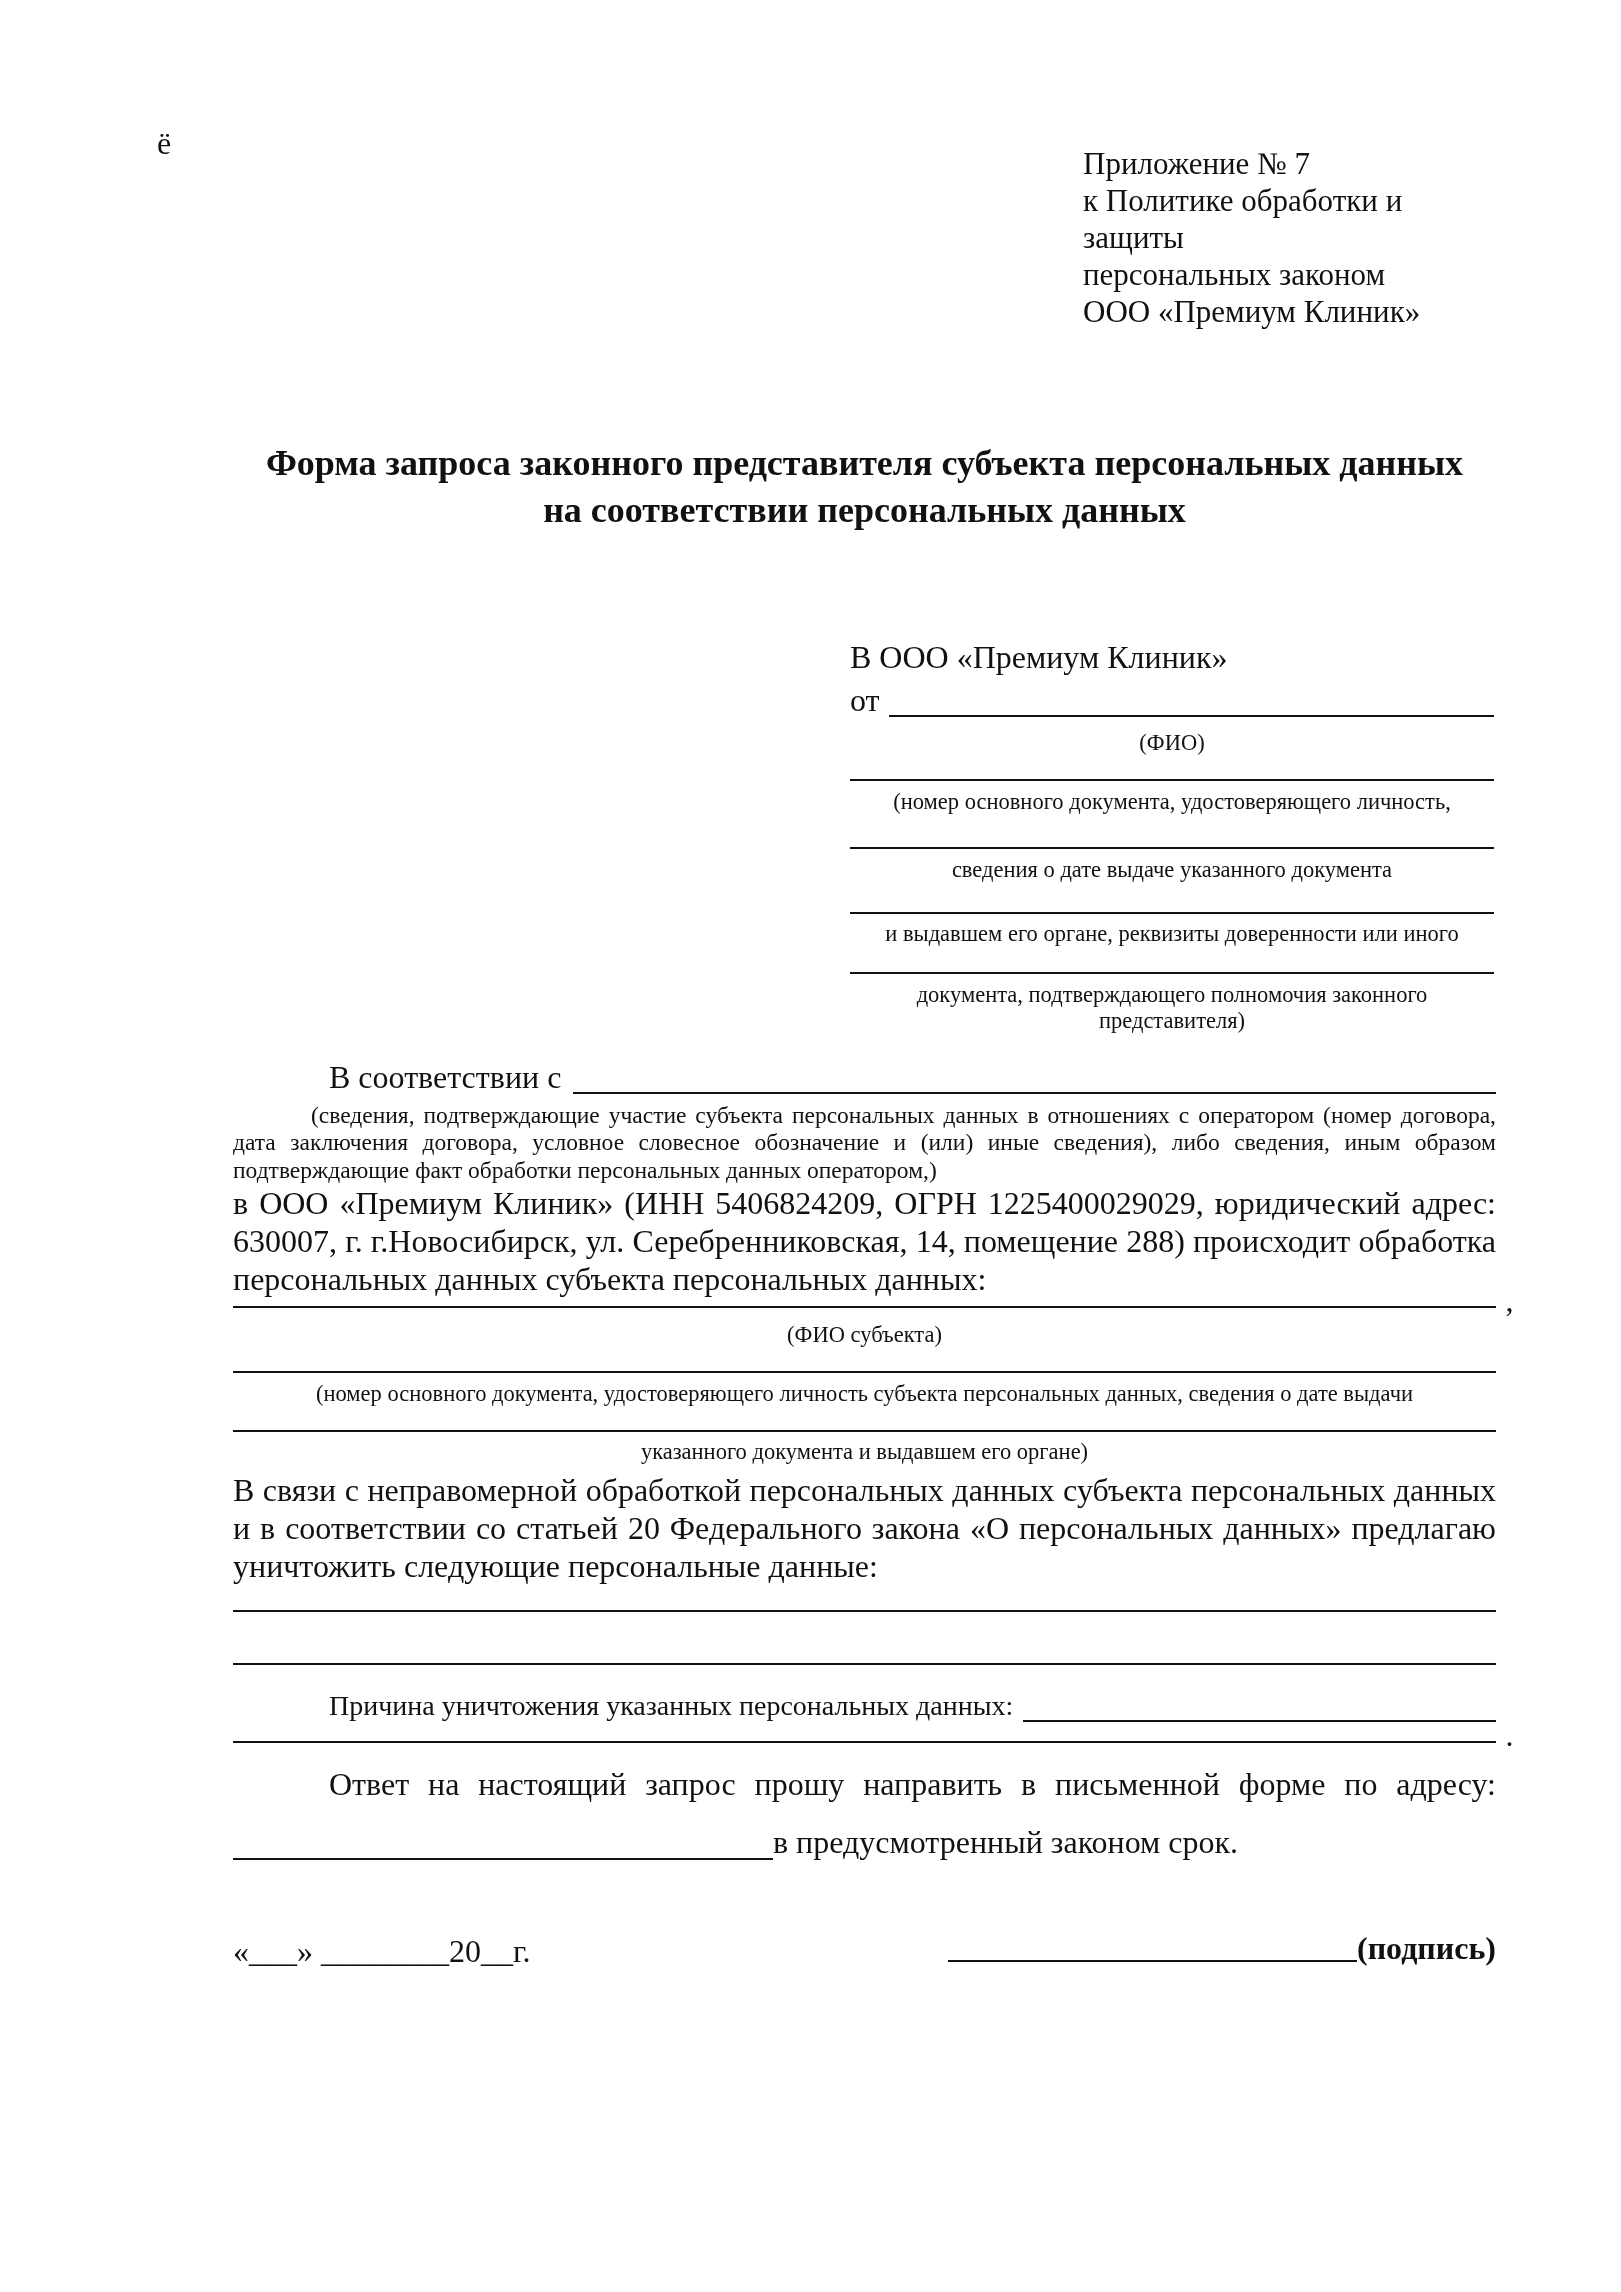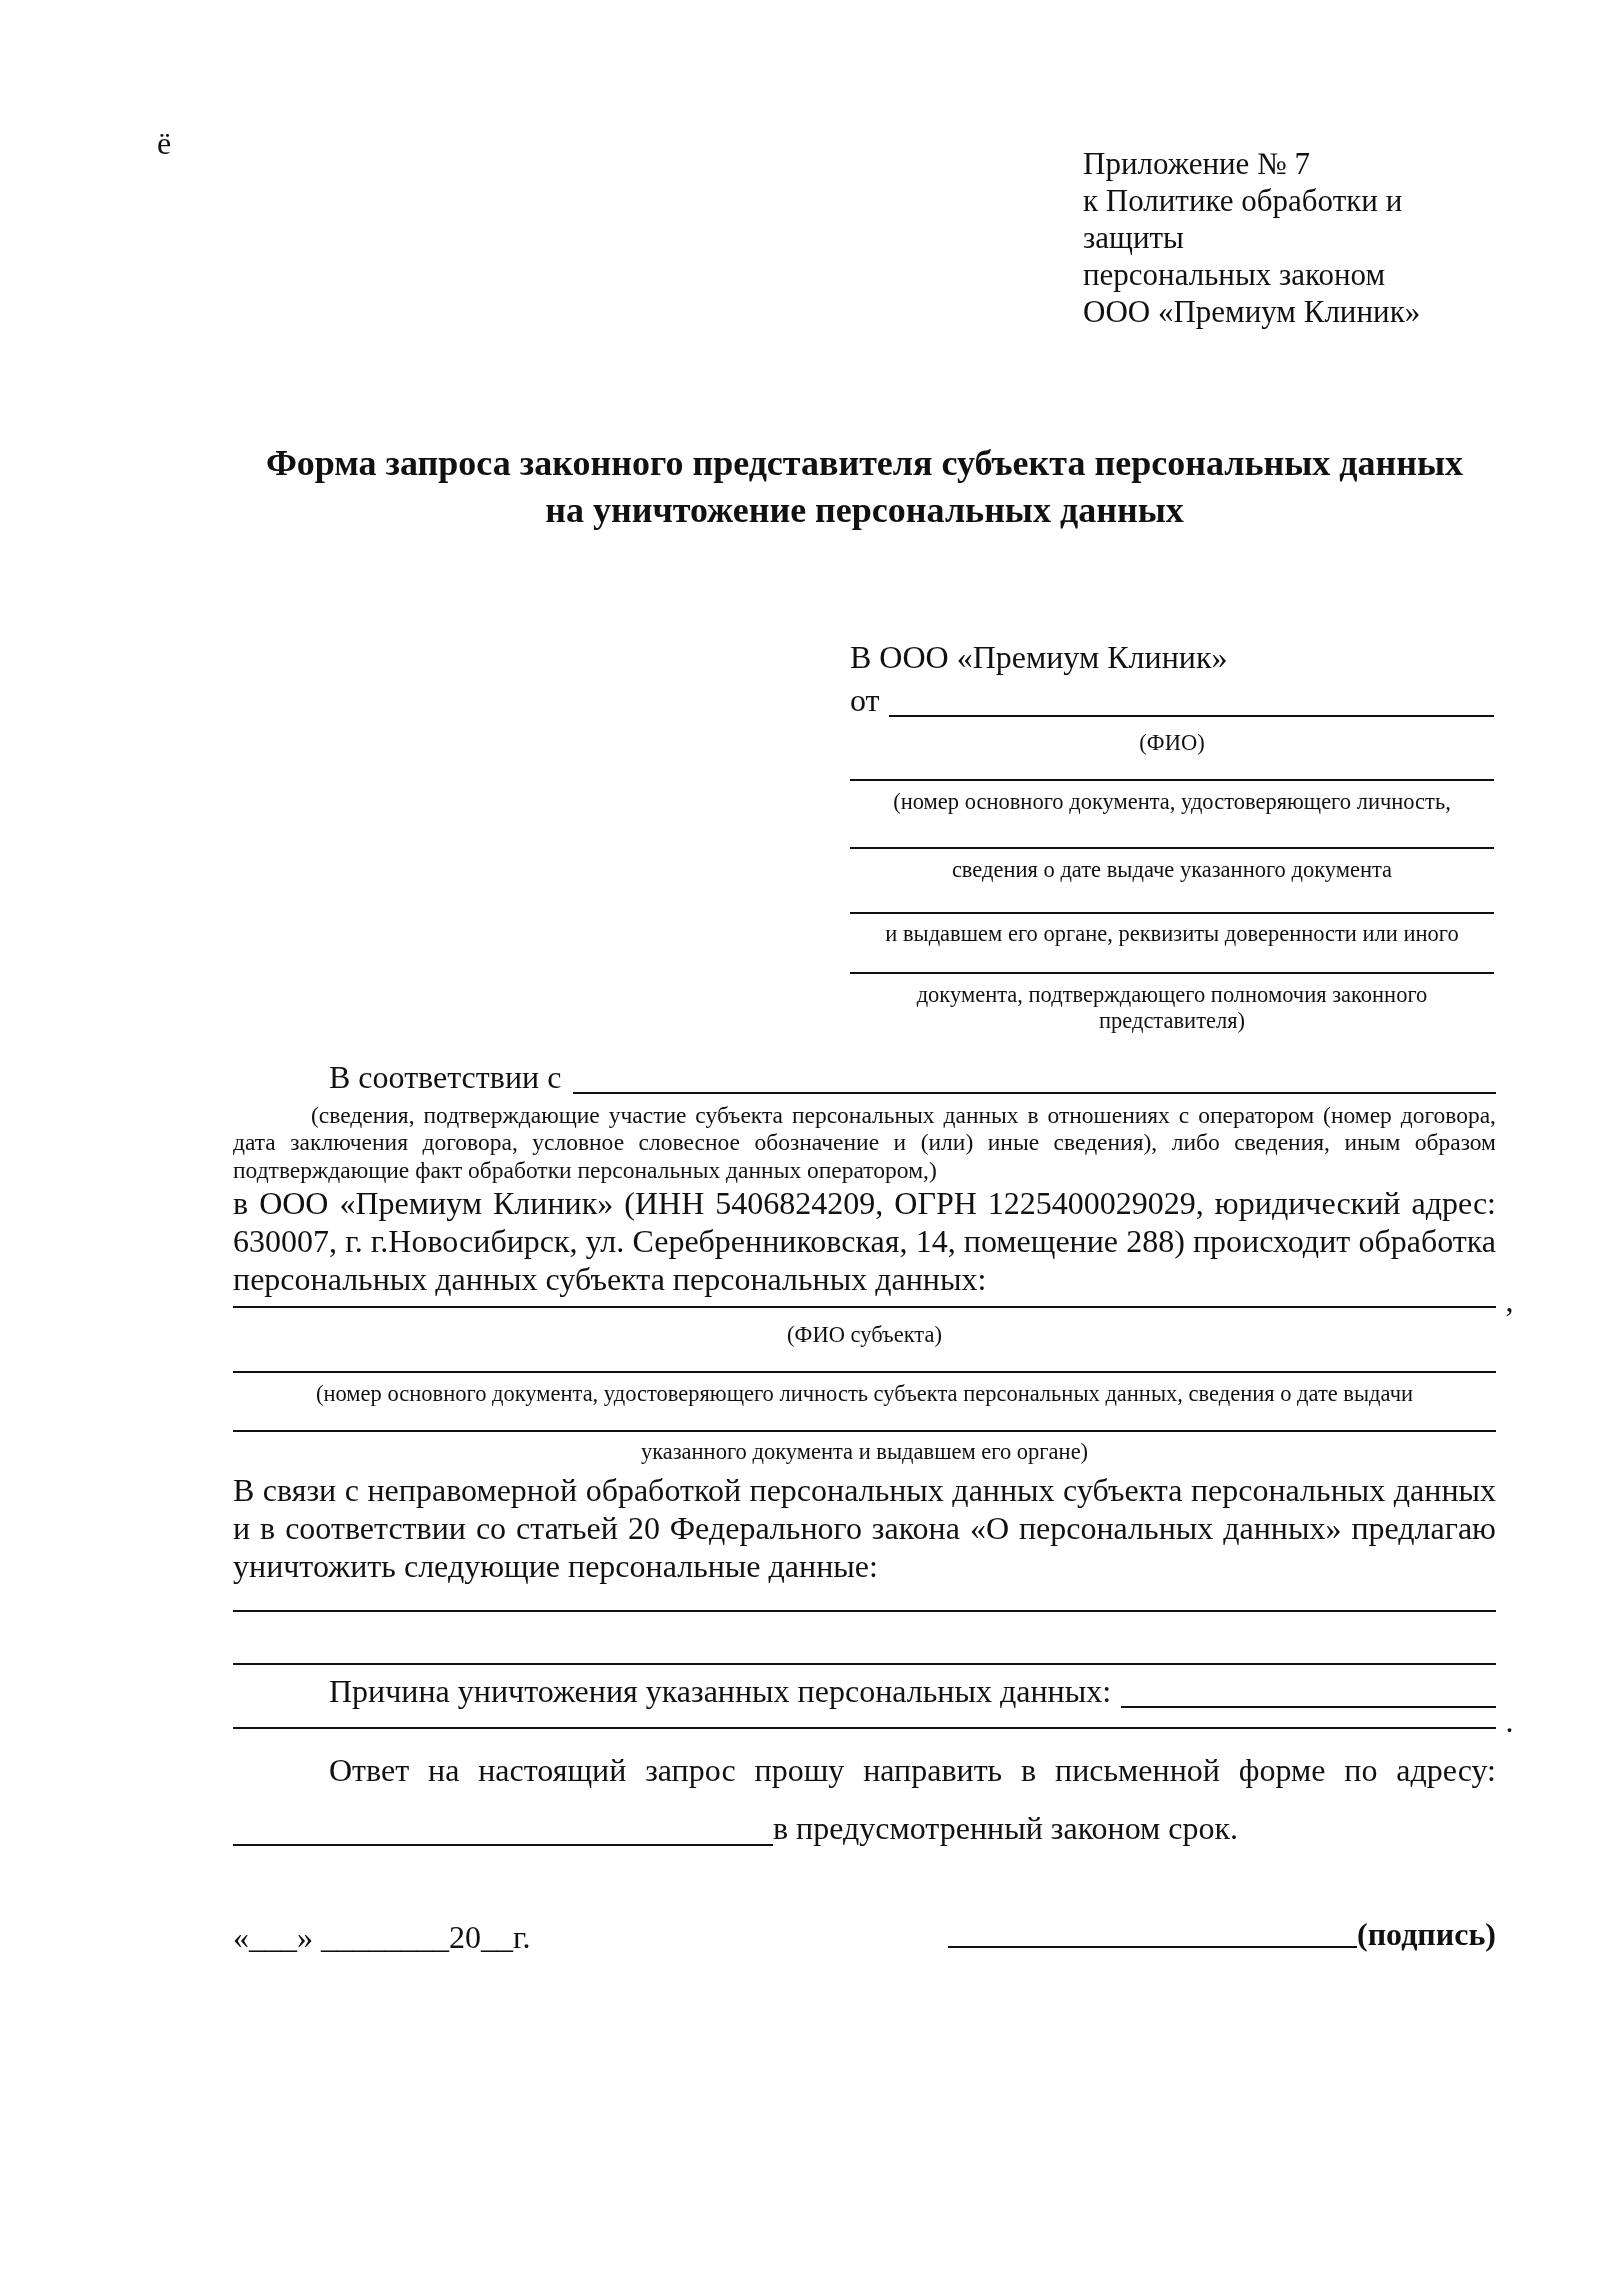--- a/index.html
+++ b/index.html
@@ -108,23 +108,23 @@
   }
   .subj-fio-cap { margin-top: 13.7px; }
   .subj-rule-1 { margin-top: 23.5px; }
   .subj-cap-1 { margin-top: 7.8px; }
   .subj-rule-2 { margin-top: 23.5px; }
   .subj-cap-2 { margin-top: 7.8px; }
   .destr-para { margin-top: 5.9px; }
   .data-rule-1 { margin-top: 25.5px; }
   .data-rule-2 { margin-top: 51px; }
   .reason {
-    margin-top: 5px;
-    display: flex;
-    font-size: 32px;
+    margin-top: 19px;
+    display: flex;
+    font-size: 28px;
     line-height: 43px;
   }
   .period-row { margin-top: 13.7px; }
   .reply {
     margin-top: 22.5px;
     font-size: 32px;
     line-height: 38px;
     text-align: justify;
     text-align-last: justify;
     text-indent: 96px;
@@ -169,21 +169,21 @@
   <div class="content">
     <div class="appendix">
       <div>Приложение № 7</div>
       <div>к Политике обработки и защиты</div>
       <div>персональных законом</div>
       <div>ООО «Премиум Клиник»</div>
     </div>
 
     <h1 class="title">
       <span>Форма запроса законного представителя субъекта персональных данных</span><br>
-      <span>на уничтожение персональных данных</span>
+      <span>на соответствии персональных данных</span>
     </h1>
 
     <div class="recipient">
       <div class="r-to">В ООО «Премиум Клиник»</div>
       <div class="r-from">
         <span>от</span>
         <span class="fill-line"></span>
       </div>
       <div class="r-cap c0">(ФИО)</div>
 

